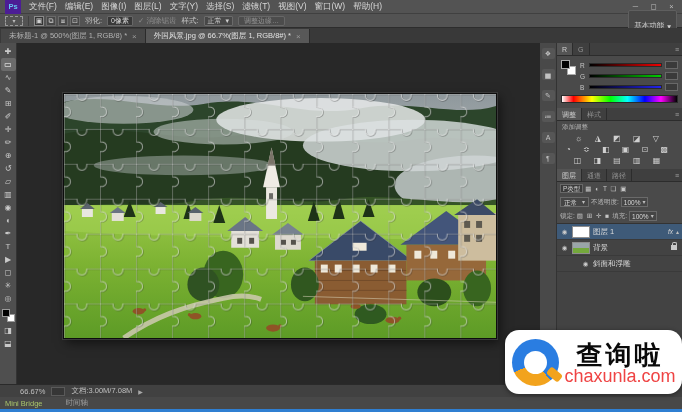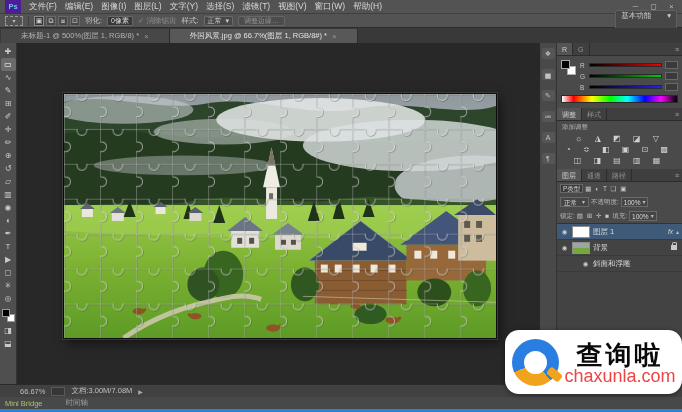--- a/index.html
+++ b/index.html
@@ -26,26 +26,26 @@
   .ob-modes span{width:10px;height:10px;background:#474747;border:1px solid #6a6a6a;
     display:flex;align-items:center;justify-content:center}
   .ob-modes span.on{background:#353535;border-color:#8a8a8a}
   .ob-field{background:#383838;border:1px solid #676767;border-radius:1px;height:10px;
     line-height:8px;padding:0 3px;color:#dcdcdc;font-size:7px;min-width:26px}
   .ob-check{color:#8e8e8e}
   .ob-select{background:#474747;border:1px solid #6a6a6a;border-radius:1px;height:10px;
     line-height:8px;padding:0 3px;color:#cfcfcf;font-size:7px;display:flex;gap:4px;align-items:center}
   .ob-btn{border:1px solid #676767;border-radius:2px;background:#4c4c4c;height:10px;
     line-height:8px;padding:0 5px;color:#969696;font-size:7px}
-  .ob-workspace{margin-left:auto;display:flex;align-items:flex-start;gap:16px;background:#474747;
+  .ob-workspace{margin-left:auto;display:flex;align-items:flex-end;gap:3px;background:#474747;
     border:1px solid #5f5f5f;border-radius:2px;height:22px;padding:0 5px;font-size:7.5px;color:#cfcfcf}
 
   
   .tabbar{height:15px;background:#393939;display:flex;align-items:flex-end;padding-left:1px}
-  .tab{height:14px;display:flex;align-items:center;gap:5px;padding:0 20px;font-size:7.5px;
+  .tab{height:14px;display:flex;align-items:center;gap:5px;padding:0 8px;font-size:7.5px;
     background:#474747;color:#b2b2b2;border-right:1px solid #2b2b2b;white-space:nowrap}
   .tab.active{background:#585858;color:#e2e2e2}
   .tab .close{font-size:8px;color:#9a9a9a}
 
   
   .main{flex:1;display:flex;min-height:0}
   .toolbar{width:17px;background:#4f4f4f;border-right:1px solid #333;display:flex;
     flex-direction:column;align-items:center;padding-top:2px;flex:none}
   .tool{width:15px;height:13px;display:flex;align-items:center;justify-content:center;
     font-size:8px;color:#c9c9c9;flex:none}

